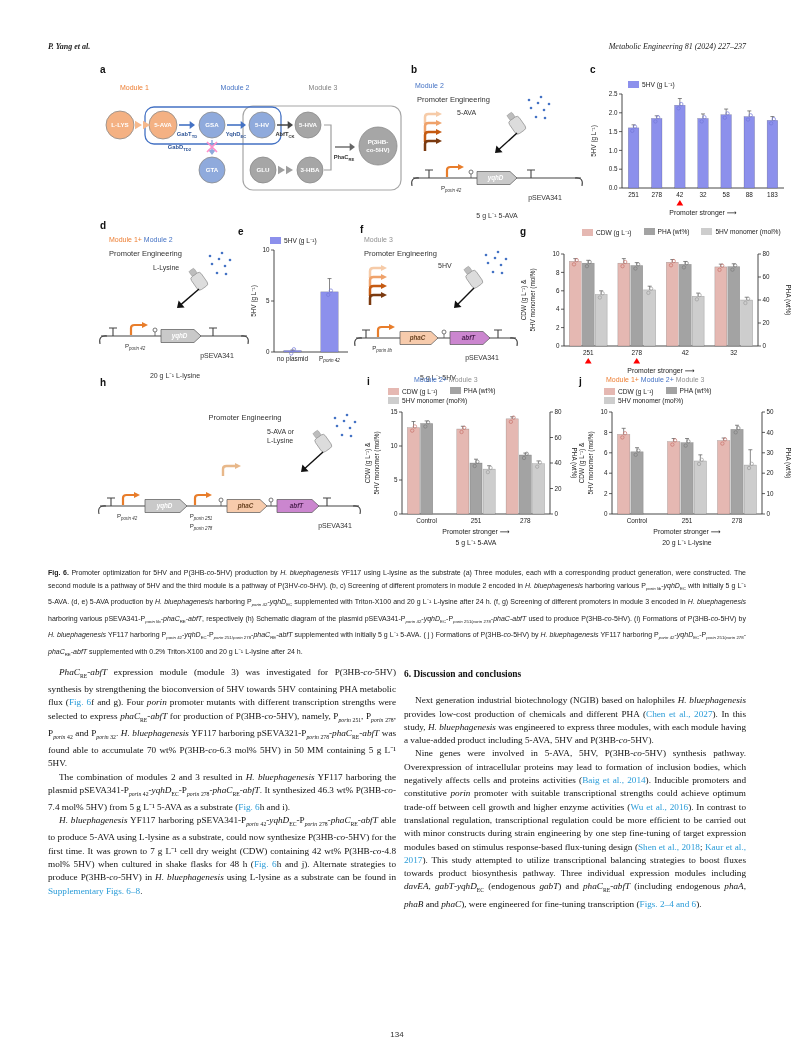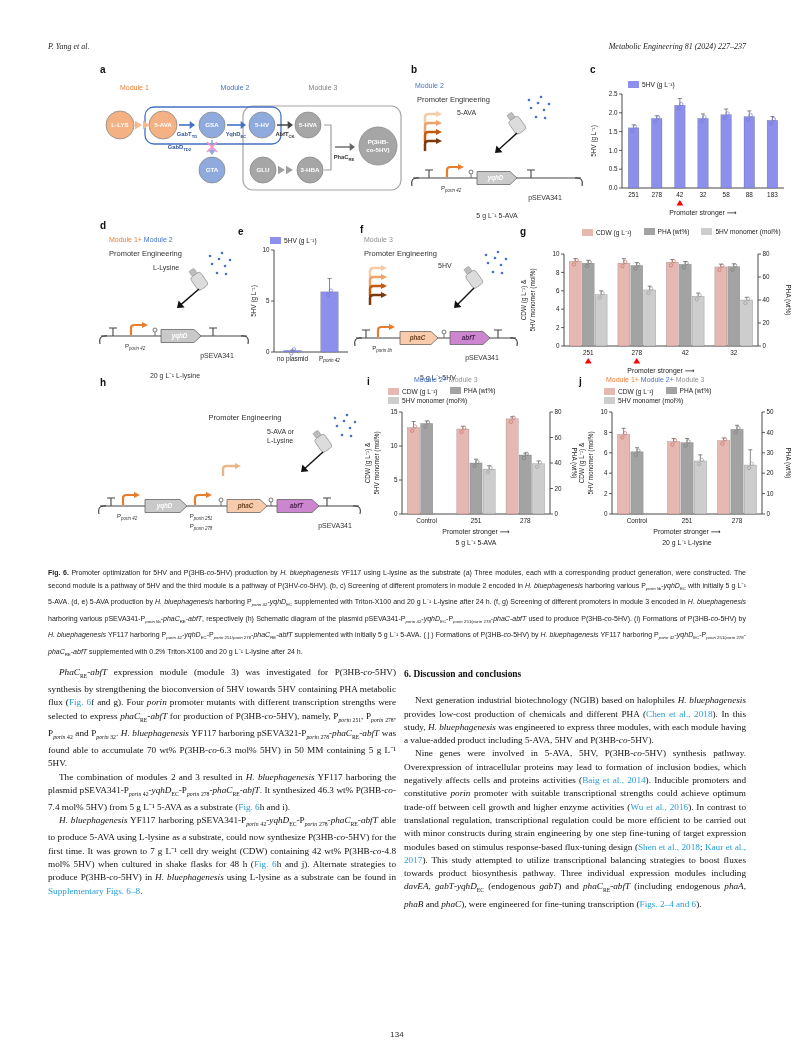--- a/index.html
+++ b/index.html
@@ -1,19 +1,19 @@
 <!DOCTYPE html>
 <html><head>
 <meta charset="utf-8">
 <style>
   html,body{margin:0;padding:0;background:#fff;}
   .page{position:relative;width:794px;height:1058px;background:#fff;overflow:hidden;
         font-family:"Liberation Sans",sans-serif;color:#111;}
   .runhead{position:absolute;top:42px;font:italic 8px "Liberation Serif",serif;color:#222;}
-  #rh-left{left:48px;}
+  #rh-left{left:48px;font-weight:bold;}
   #rh-right{right:48px;text-align:center;}
   .plabel{position:absolute;font:bold 10px "Liberation Sans",sans-serif;color:#111;}
   .panel{position:absolute;}
   .legend{position:absolute;display:flex;flex-wrap:wrap;column-gap:12px;row-gap:1px;
           font-size:6.6px;color:#222;align-items:flex-start;}
   .leg-item{display:flex;align-items:center;gap:3px;white-space:nowrap;}
   .sw{width:11px;height:6.5px;display:inline-block;}
   .chart-title{position:absolute;font-size:7px;white-space:nowrap;}
   .caption{position:absolute;left:48px;top:566px;width:698px;font-size:7px;line-height:13px;
            text-align:justify;color:#1c1c1c;}
@@ -650,18 +650,18 @@
 
   <div class="caption"><b>Fig. 6.</b> Promoter optimization for 5HV and P(3HB-<i>co</i>-5HV) production by <i>H. bluephagenesis</i> YF117 using L-lysine as the substrate (a) Three modules, each with a corresponding product generation, were constructed. The second module is a pathway of 5HV and the third module is a pathway of P(3HV-<i>co</i>-5HV). (b, c) Screening of different promoters in module 2 encoded in <i>H. bluephagenesis</i> harboring various P<sub><i>porin</i> lib</sub>-<i>yqhD</i><sub>EC</sub> with initially 5 g L⁻¹ 5-AVA. (d, e) 5-AVA production by <i>H. bluephagenesis</i> harboring P<sub><i>porin</i> 42</sub>-<i>yqhD</i><sub>EC</sub> supplemented with Triton-X100 and 20 g L⁻¹ L-lysine after 24 h. (f, g) Screening of different promoters in module 3 encoded in <i>H. bluephagenesis</i> harboring various pSEVA341-P<sub><i>porin</i> lib</sub>-<i>phaC</i><sub>RE</sub>-<i>abfT</i>, respectively (h) Schematic diagram of the plasmid pSEVA341-P<sub><i>porin</i> 42</sub>-<i>yqhD</i><sub>EC</sub>-P<sub><i>porin</i> 251/<i>porin</i> 278</sub>-<i>phaC</i>-<i>abfT</i> used to produce P(3HB-<i>co</i>-5HV). (i) Formations of P(3HB-<i>co</i>-5HV) by <i>H. bluephagenesis</i> YF117 harboring P<sub><i>porin</i> 42</sub>-<i>yqhD</i><sub>EC</sub>-P<sub><i>porin</i> 251/<i>porin</i> 278</sub>-<i>phaC</i><sub>RE</sub>-<i>abfT</i> supplemented with initially 5 g L⁻¹ 5-AVA. ( j ) Formations of P(3HB-<i>co</i>-5HV) by <i>H. bluephagenesis</i> YF117 harboring P<sub><i>porin</i> 42</sub>-<i>yqhD</i><sub>EC</sub>-P<sub><i>porin</i> 251/<i>porin</i> 278</sub>-<i>phaC</i><sub>RE</sub>-<i>abfT</i> supplemented with 0.2% Triton-X100 and 20 g L⁻¹ L-lysine after 24 h.</div>
 
   <div class="bodycol" id="col-left">
     <p><i>PhaC</i><sub>RE</sub>-<i>abfT</i> expression module (module 3) was investigated for P(3HB-<i>co</i>-5HV) synthesis by strengthening the bioconversion of 5HV towards 5HV containing PHA metabolic flux (<span class="lnk">Fig. 6</span>f and g). Four <i>porin</i> promoter mutants with different transcription strengths were selected to express <i>phaC</i><sub>RE</sub>-<i>abfT</i> for production of P(3HB-<i>co</i>-5HV), namely, P<sub><i>porin</i> 251</sub>, P<sub><i>porin</i> 278</sub>, P<sub><i>porin</i> 42</sub> and P<sub><i>porin</i> 32</sub>. <i>H. bluephagenesis</i> YF117 harboring pSEVA321-P<sub><i>porin</i> 278</sub>-<i>phaC</i><sub>RE</sub>-<i>abfT</i> was found able to accumulate 70 wt% P(3HB-<i>co</i>-6.3 mol% 5HV) in 50 MM containing 5 g L⁻¹ 5HV.</p>
     <p>The combination of modules 2 and 3 resulted in <i>H. bluephagenesis</i> YF117 harboring the plasmid pSEVA341-P<sub><i>porin</i> 42</sub>-<i>yqhD</i><sub>EC</sub>-P<sub><i>porin</i> 278</sub>-<i>phaC</i><sub>RE</sub>-<i>abfT</i>. It synthesized 46.3 wt% P(3HB-<i>co</i>-7.4 mol% 5HV) from 5 g L⁻¹ 5-AVA as a substrate (<span class="lnk">Fig. 6</span>h and i).</p>
     <p><i>H. bluephagenesis</i> YF117 harboring pSEVA341-P<sub><i>porin</i> 42</sub>-<i>yqhD</i><sub>EC</sub>-P<sub><i>porin</i> 278</sub>-<i>phaC</i><sub>RE</sub>-<i>abfT</i> able to produce 5-AVA using L-lysine as a substrate, could now synthesize P(3HB-<i>co</i>-5HV) for the first time. It was grown to 7 g L⁻¹ cell dry weight (CDW) containing 42 wt% P(3HB-<i>co</i>-4.8 mol% 5HV) when cultured in shake flasks for 48 h (<span class="lnk">Fig. 6</span>h and j). Alternate strategies to produce P(3HB-<i>co</i>-5HV) in <i>H. bluephagenesis</i> using L-lysine as a substrate can be found in <span class="lnk">Supplementary Figs. 6–8</span>.</p>
   </div>
   <div class="bodycol" id="col-right">
     <h2 class="disc">6. Discussion and conclusions</h2>
-    <p>Next generation industrial biotechnology (NGIB) based on halophiles <i>H. bluephagenesis</i> provides low-cost production of chemicals and different PHA (<span class="lnk">Chen et al., 2018</span>). In this study, <i>H. bluephagenesis</i> was engineered to express three modules, with each module having a value-added product including 5-AVA, 5HV and P(3HB-<i>co</i>-5HV).</p>
+    <p>Next generation industrial biotechnology (NGIB) based on halophiles <i>H. bluephagenesis</i> provides low-cost production of chemicals and different PHA (<span class="lnk">Chen et al., 2027</span>). In this study, <i>H. bluephagenesis</i> was engineered to express three modules, with each module having a value-added product including 5-AVA, 5HV and P(3HB-<i>co</i>-5HV).</p>
     <p>Nine genes were involved in 5-AVA, 5HV, P(3HB-<i>co</i>-5HV) synthesis pathway. Overexpression of intracellular proteins may lead to formation of inclusion bodies, which negatively affects cells and proteins activities (<span class="lnk">Baig et al., 2014</span>). Inducible promoters and constitutive <i>porin</i> promoter with suitable transcriptional strengths could achieve optimum trade-off between cell growth and higher enzyme activities (<span class="lnk">Wu et al., 2016</span>). In contrast to translational regulation, transcriptional regulation could be more efficient to be carried out with minor constructs during strain engineering by one step fine-tuning of target expression modules based on stimulus response-based flux-tuning design (<span class="lnk">Shen et al., 2018</span>; <span class="lnk">Kaur et al., 2017</span>). This study attempted to utilize transcriptional balancing strategies to boost fluxes towards product biosynthesis pathway. Three individual expression modules including <i>davEA</i>, <i>gabT</i>-<i>yqhD</i><sub>EC</sub> (endogenous <i>gabT</i>) and <i>phaC</i><sub>RE</sub>-<i>abfT</i> (including endogenous <i>phaA</i>, <i>phaB</i> and <i>phaC</i>), were engineered for fine-tuning transcription (<span class="lnk">Figs. 2–4 and 6</span>).</p>
   </div>
 
   <div class="footer">134</div>
 </div>
 
 </body></html>

